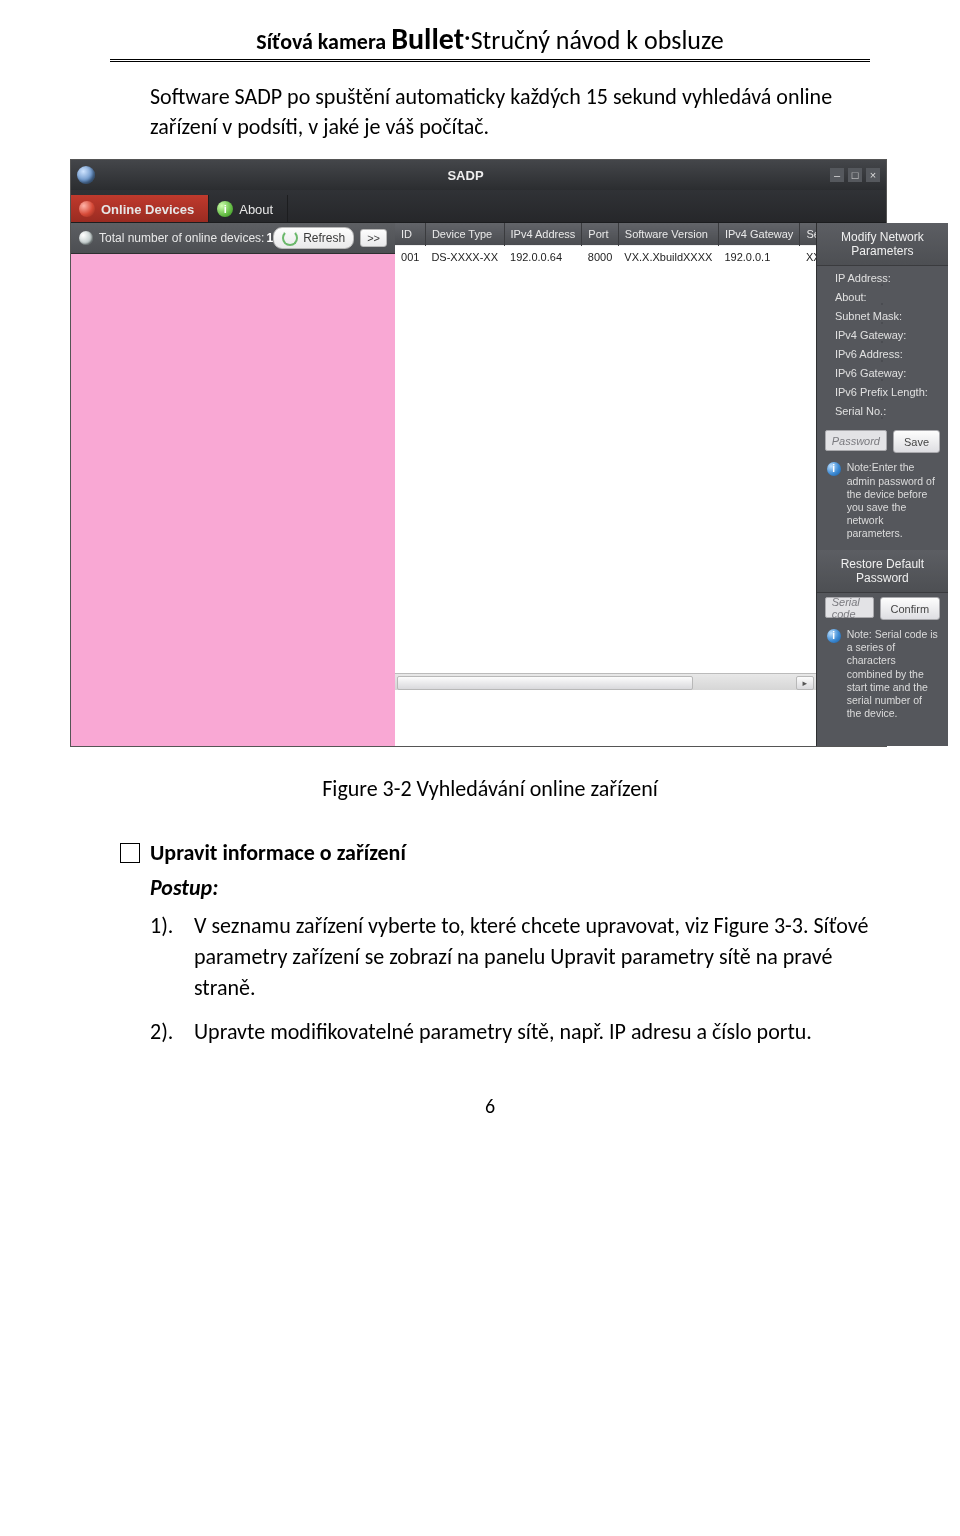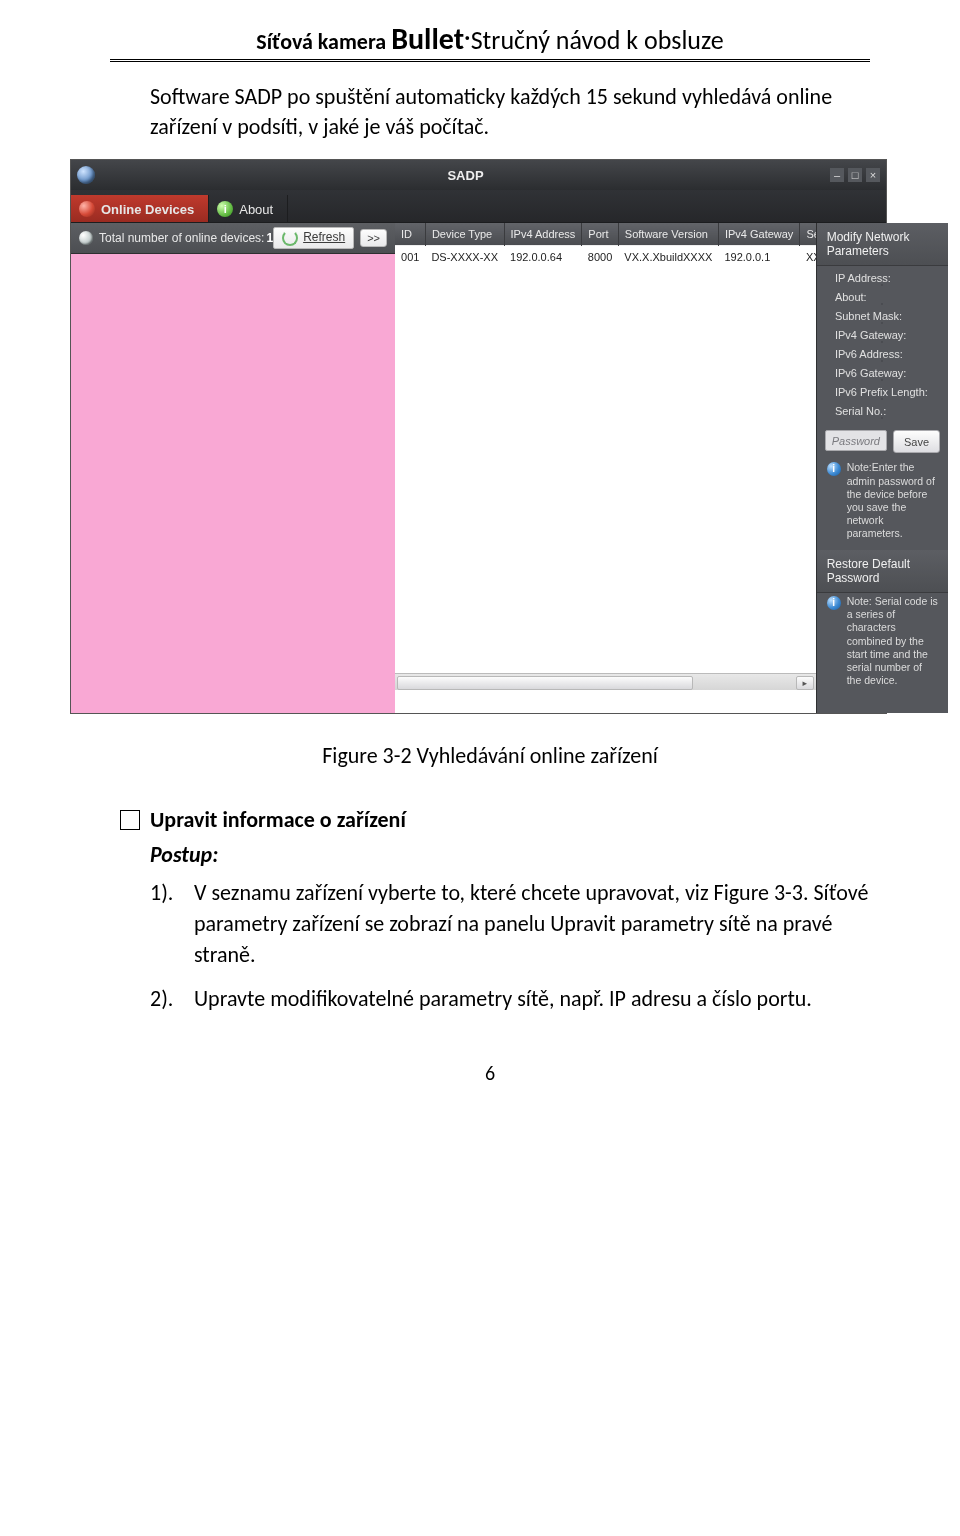--- a/index.html
+++ b/index.html
@@ -109,24 +109,24 @@
     color: #e8e8e8;
     border-bottom: 1px solid #2e2f31;
   }
   .toolbar .count-icon {
     width: 14px; height: 14px; border-radius: 50%;
     background: radial-gradient(circle at 30% 30%, #fff, #9aa); margin-right:6px;
     box-shadow: inset -1px -1px 2px rgba(0,0,0,.5);
   }
   .toolbar .spacer { flex:1; }
   .refresh-btn {
-    display:flex; align-items:flex-start;
+    display:flex; align-items:center;
     background: linear-gradient(#fdfdfd,#e9e9ea);
-    color:#3b3b3b; border:1px solid #b8b8b8; border-radius:2px;
-    padding: 2px 8px; font-size:12px;text-decoration:underline;
+    color:#3b3b3b; border:1px solid #b8b8b8; border-radius:9px;
+    padding: 2px 8px; font-size:12px;
   }
   .refresh-btn .r-icon{
     width:12px;height:12px;border:2px solid #6bb86b;border-top-color:transparent;border-radius:50%;margin-right:5px;
   }
   .expand-btn {
     margin-left:6px; background: linear-gradient(#fdfdfd,#e9e9ea);
     border:1px solid #b8b8b8; border-radius:3px;
     padding: 2px 6px; font-size:11px; color:#3b3b3b;
   }
   .table-wrap { background:#fff; flex:1; overflow:hidden; }
@@ -162,20 +162,21 @@
     padding: 0;
     color:#e6e6e6;
     font-size:11px;
   }
   .right .section-head {
     background: linear-gradient(#5c5e63, #4d4f53);
     padding:7px 10px;
     color:#f0f0f0;
     font-size:12px;
     border-bottom:1px solid #3a3b3e;
+    text-align:center;
   }
   .form-rows { padding: 6px 8px 2px 8px; }
   .frow { display:flex; align-items:center; margin-bottom:5px;flex-direction:column; }
   .frow label { width:95px; color:#e0e0e0; font-size:11px; }
   .frow .finput {
     flex:1; height:17px; background:#6c6e73; border:1px solid #43454a; border-radius:2px;
   }
   .save-row { display:flex; padding: 4px 8px 6px 8px; gap:6px; }
   .save-row .pw {
     flex:1; height:19px; background:#e3e3e6; border:1px solid #a9a9ad; border-radius:2px;
@@ -335,20 +336,24 @@
         <div class="save-row">
           <div class="pw">Password</div>
           <div class="mini-btn">Save</div>
         </div>
         <div class="note">
           <span class="info"></span>
           <span>Note:Enter the admin password of the device before you save the network parameters.</span>
         </div>
 
         <div class="section-head">Restore Default Password</div>
+        <div class="save-row">
+          <div class="pw">Serial code</div>
+          <div class="mini-btn">Confirm</div>
+        </div>
         <div class="note">
           <span class="info"></span>
           <span>Note: Serial code is a series of characters combined by the start time and the serial number of the device.</span>
         </div>
         <div style="height:16px"></div>
       </div>
     </div>
   </div>
 
   <div class="caption">Figure 3-2 Vyhledávání online zařízení</div>

